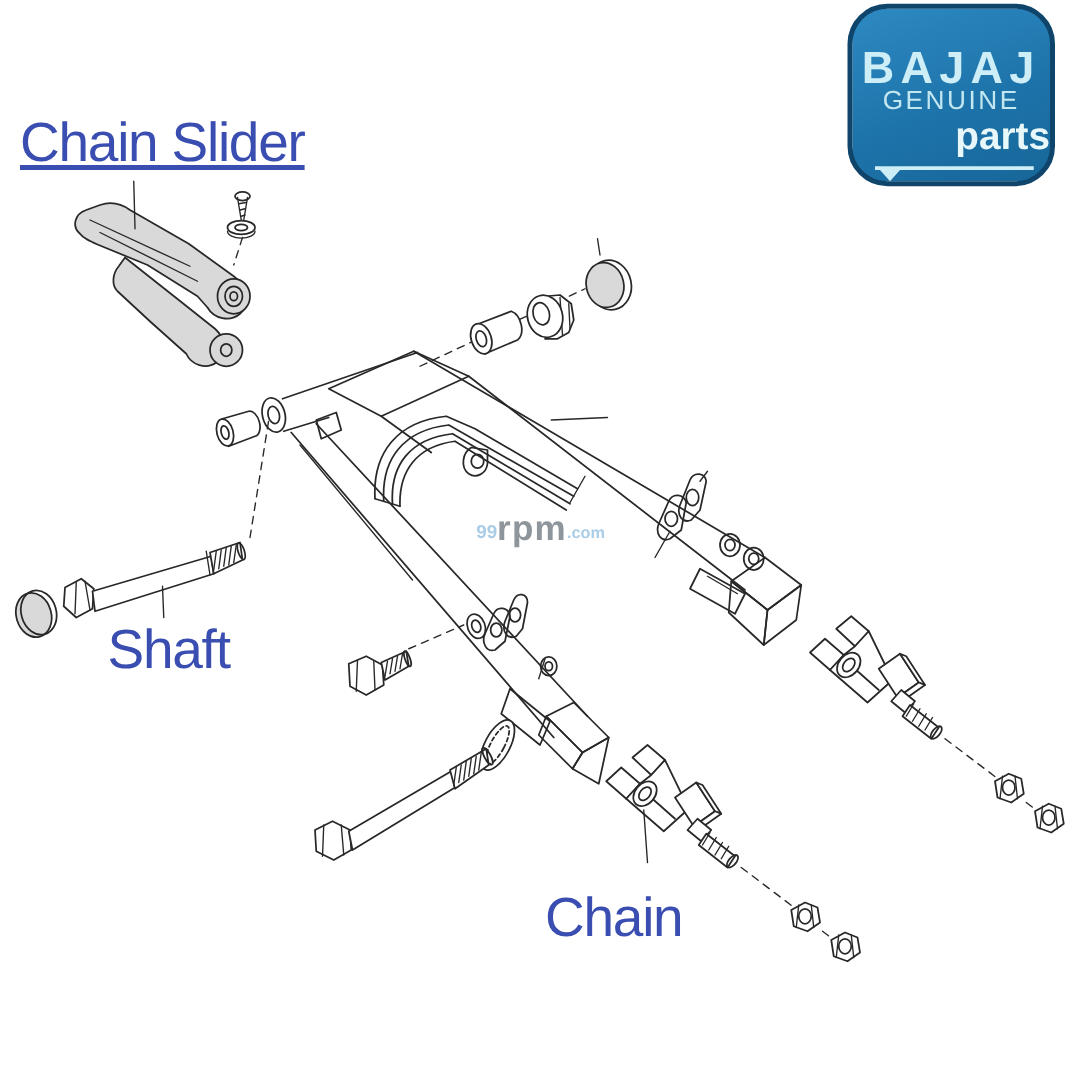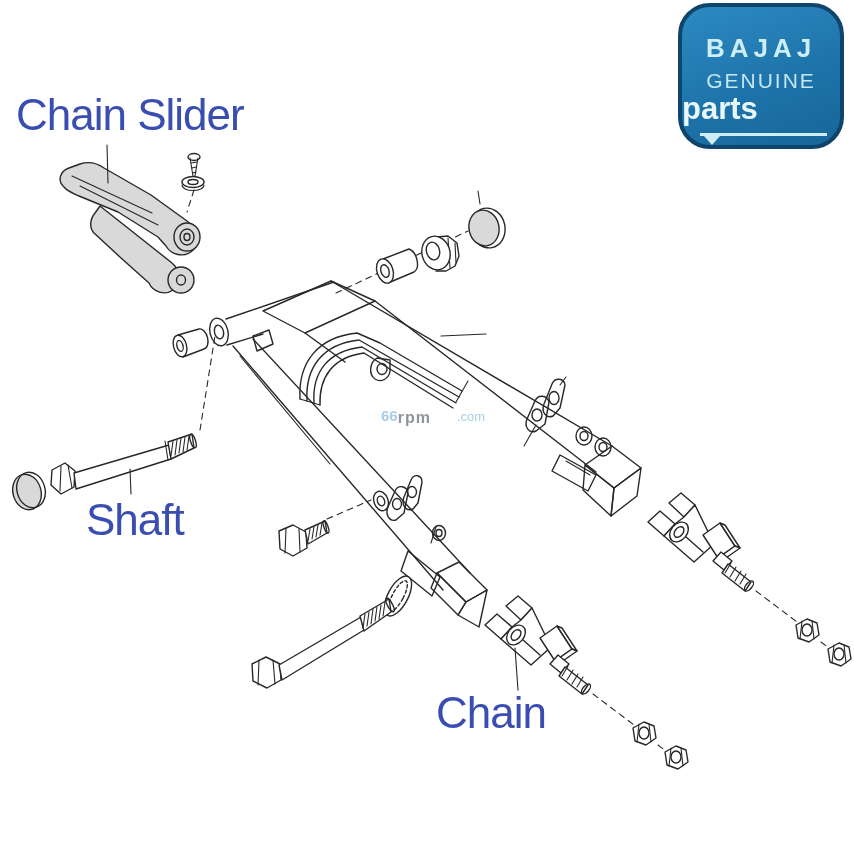--- a/index.html
+++ b/index.html
@@ -19,39 +19,39 @@
   #art .thin { stroke-width:1.1; }
   
   .label {
     position:absolute; color:var(--label,#3a4db0);
     font-size:44px; letter-spacing:-1px; white-space:nowrap; line-height:1.05;
   }
   .label .l2 { display:block; margin-top:17px; }
   
   .watermark { position:absolute; left:381px; top:407px; white-space:nowrap; }
   .wm-num { color:var(--watermark-blue,#a9cde7); font-weight:bold; font-size:15px; vertical-align:2px; }
-  .wm-mid { color:var(--watermark-gray,#8e959b); font-weight:bold; font-size:16px; letter-spacing:1px; }
-  .wm-tld { color:var(--watermark-blue,#a9cde7); font-weight:normal; font-size:13px; vertical-align:2px;margin-left:26px; }
+  .wm-mid { color:var(--watermark-gray,#8e959b); font-weight:bold; font-size:28px; letter-spacing:1px; }
+  .wm-tld { color:var(--watermark-blue,#a9cde7); font-weight:bold; font-size:13px; vertical-align:2px; }
   
   .logo {
     position:absolute; left:678px; top:3px; width:166px; height:146px;
     border-radius:32px; box-sizing:border-box;
     border:4px solid var(--logo-border,#10456b);
     background:linear-gradient(160deg, var(--logo-bg-top,#2e8ac2) 0%, #1d74aa 55%, var(--logo-bg-bottom,#176699) 100%);
   }
   .logo-brand {
     position:absolute; top:26px; left:0; width:100%; text-align:center;
-    font-size:26px; font-weight:bold; letter-spacing:5px; color:var(--logo-text,#cdeef6);
+    font-size:36px; font-weight:bold; letter-spacing:5px; color:var(--logo-text,#cdeef6);
   }
   .logo-genuine {
     position:absolute; top:62px; left:0; width:100%; text-align:center;
     font-size:21px; letter-spacing:2px; color:var(--logo-text-soft,#c2e7f0);
   }
   .logo-parts {
-    position:absolute; top:84px; left:0; width:100%; text-align:left;
+    position:absolute; top:84px; left:0; width:100%; text-align:right;
     font-size:31px; font-weight:bold; color:#e8f8fa;
   }
   .logo-underline { position:absolute; left:18px; right:13px; top:126px; height:3px; background:var(--logo-text,#cdeef6); }
   .logo-arrow {
     position:absolute; left:22px; top:129px; width:0; height:0;
     border-left:8px solid transparent; border-right:8px solid transparent;
     border-top:9px solid var(--logo-text,#cdeef6);
   }
 </style>
 </head>
@@ -234,31 +234,31 @@
     </g>
 
     <g>
       <path class="thin" d="M107,145 L108,183"></path>
       <path class="thin" d="M441,336 L486,334"></path>
       <path class="thin" d="M130,469 L131,494"></path>
       <path class="thin" d="M515,648 L518,690"></path>
     </g>
   </svg>
 
-  <div class="label" style="left:16px; top:92px;">Chain Slider</div>
+  <div class="label" style="left:16px; top:92px;text-decoration:underline;">Chain Slider</div>
 
 
   <div class="label" style="left:86px; top:497px;text-align:center;">Shaft</div>
 
-  <div class="label" style="left:436px; top:690px;text-align:right;">
+  <div class="label" style="left:436px; top:712px;text-align:right;">
     <span>Chain</span>
   </div>
 
   <div class="watermark">
-    <span class="wm-num">66</span><span class="wm-mid">rpm</span><span class="wm-tld">.com</span>
+    <span class="wm-num">99</span><span class="wm-mid">rpm</span><span class="wm-tld">.com</span>
   </div>
 
   <div class="logo">
     <div class="logo-brand">BAJAJ</div>
     <div class="logo-genuine">GENUINE</div>
     <div class="logo-parts">parts</div>
     <div class="logo-underline"></div>
     <div class="logo-arrow"></div>
   </div>
 

